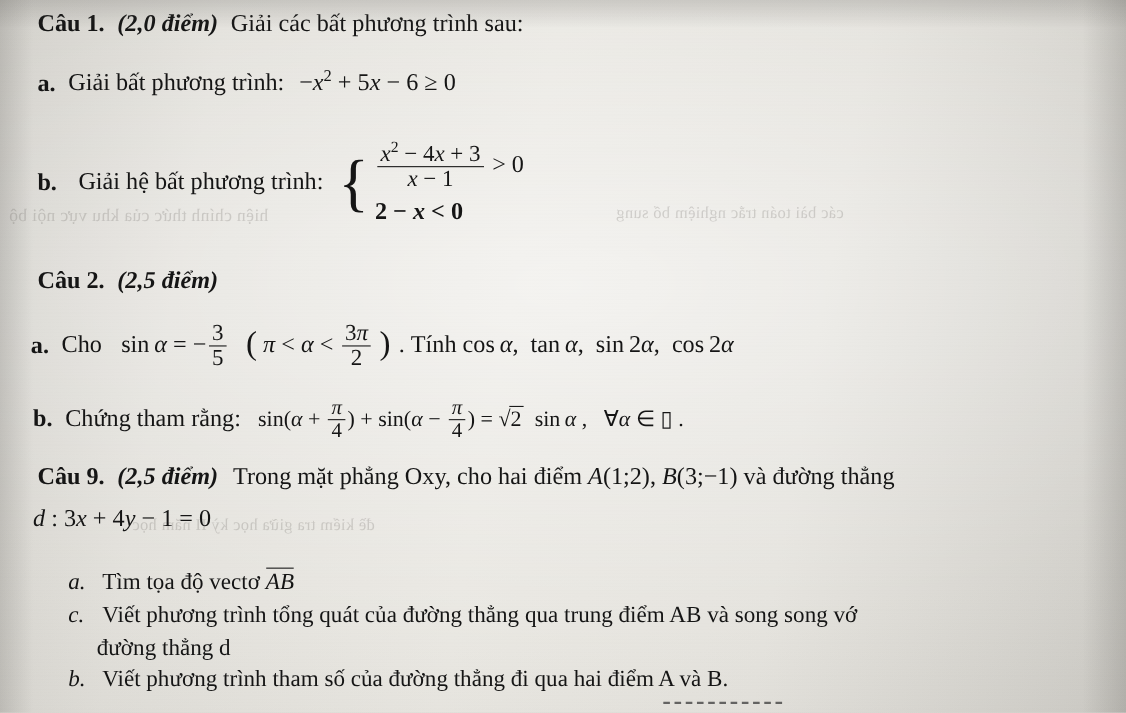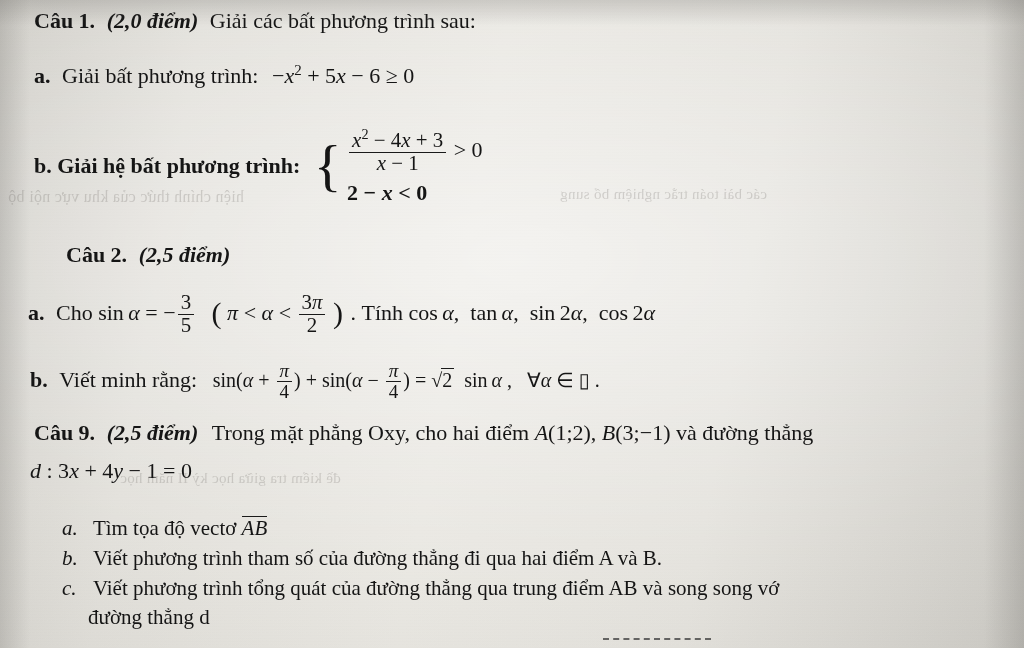--- a/index.html
+++ b/index.html
@@ -165,59 +165,59 @@
   <div class="line t19" style="left:34px; top:62px;">
     <span class="b">a.</span>
     <span style="margin-left:6px;">Giải bất phương trình:</span>
     <span style="margin-left:8px;">
       −<span class="mi">x</span><span class="sup">2</span> + 5<span class="mi">x</span> − 6 ≥ 0
     </span>
   </div>
 
   <div class="line t19" style="left:34px; top:128px;">
     <span class="b">b.</span>
-    <span style="margin-left:0;font-weight:bold;">Giải hệ bất phương trình:</span>
+    <span style="margin-left:14px;">Giải hệ bất phương trình:</span>
     <span style="margin-left:8px; display:inline-block; vertical-align:middle;">
       <span class="brace">{</span>
       <span class="sys">
         <span class="row">
           <span class="frac">
             <span class="num"><span class="mi">x</span><span class="sup">2</span> − 4<span class="mi">x</span> + 3</span>
             <span class="den"><span class="mi">x</span> − 1</span>
           </span>
           <span>&gt; 0</span>
         </span>
         <span class="row" style="padding-top:2px;font-weight:bold;">2 − <span class="mi">x</span> &lt; 0</span>
       </span>
     </span>
   </div>
 
-  <div class="line t19" style="left:34px; top:242px;margin-left:32px;">
+  <div class="line t19" style="left:34px; top:242px;">
     <span class="b">Câu 2.</span>
     <span class="b i" style="margin-left:6px;">(2,5 điểm)</span>
   </div>
 
   <div class="line t19" style="left:28px; top:293px;">
     <span class="b">a.</span>
     <span style="margin-left:6px;font-family:Liberation Serif, serif;">Cho</span>
-    <span style="">
+    <span style="margin-left:12px;">
       sin <span class="mi">α</span> = −<span class="frac"><span class="num">3</span><span class="den">5</span></span>
     </span>
     <span style="margin-left:10px;">
       <span class="paren-big">(</span>
       <span class="mi">π</span> &lt; <span class="mi">α</span> &lt;
       <span class="frac"><span class="num">3<span class="mi">π</span></span><span class="den">2</span></span>
       <span class="paren-big">)</span>
     </span>
     <span style="margin-left:2px;text-align:right;">. Tính cos <span class="mi">α</span>,&nbsp; tan <span class="mi">α</span>,&nbsp; sin 2<span class="mi">α</span>,&nbsp; cos 2<span class="mi">α</span></span>
   </div>
 
   <div class="line t19" style="left:30px; top:362px;">
     <span class="b">b.</span>
-    <span style="margin-left:6px;">Viết minh rằng:</span>
+    <span style="margin-left:6px;">Chứng tham rằng:</span>
     <span style="margin-left:10px; font-size:20px;">
       sin(<span class="mi">α</span> +
       <span class="frac"><span class="num"><span class="mi">π</span></span><span class="den">4</span></span>)
       + sin(<span class="mi">α</span> −
       <span class="frac"><span class="num"><span class="mi">π</span></span><span class="den">4</span></span>) =
       <span>√<span class="sqrt">2</span></span>
       &nbsp;sin <span class="mi">α</span> ,&nbsp;&nbsp; ∀<span class="mi">α</span> ∈ ▯ .
     </span>
   </div>
 
@@ -230,27 +230,27 @@
   <div class="line t19" style="left:30px; top:458px;">
     <span class="mi">d</span> : 3<span class="mi">x</span> + 4<span class="mi">y</span> − 1 = 0
   </div>
 
   <div class="sub-list">
     <span class="it">
       <span class="lbl">a.</span>
       <span>Tìm tọa độ vectơ <span class="vec mi">AB</span></span>
     </span>
     <span class="it">
-      <span class="lbl">b.</span>
-      <span>Viết phương trình tham số của đường thẳng đi qua hai điểm A và B.</span>
-    </span>
-    <span class="it">
       <span class="lbl">c.</span>
       <span>Viết phương trình tổng quát của đường thẳng qua trung điểm AB và song song vớ</span>
       <span class="indent-cont">đường thẳng d</span>
+    </span>
+    <span class="it">
+      <span class="lbl">b.</span>
+      <span>Viết phương trình tham số của đường thẳng đi qua hai điểm A và B.</span>
     </span>
   </div>
 
   <div id="dash-line"></div>
 </div>
 
 <div id="grain"></div>
 <div id="edge-shadow-top"></div>
 <div id="edge-shadow-left"></div>
 <div id="edge-shadow-right"></div>

